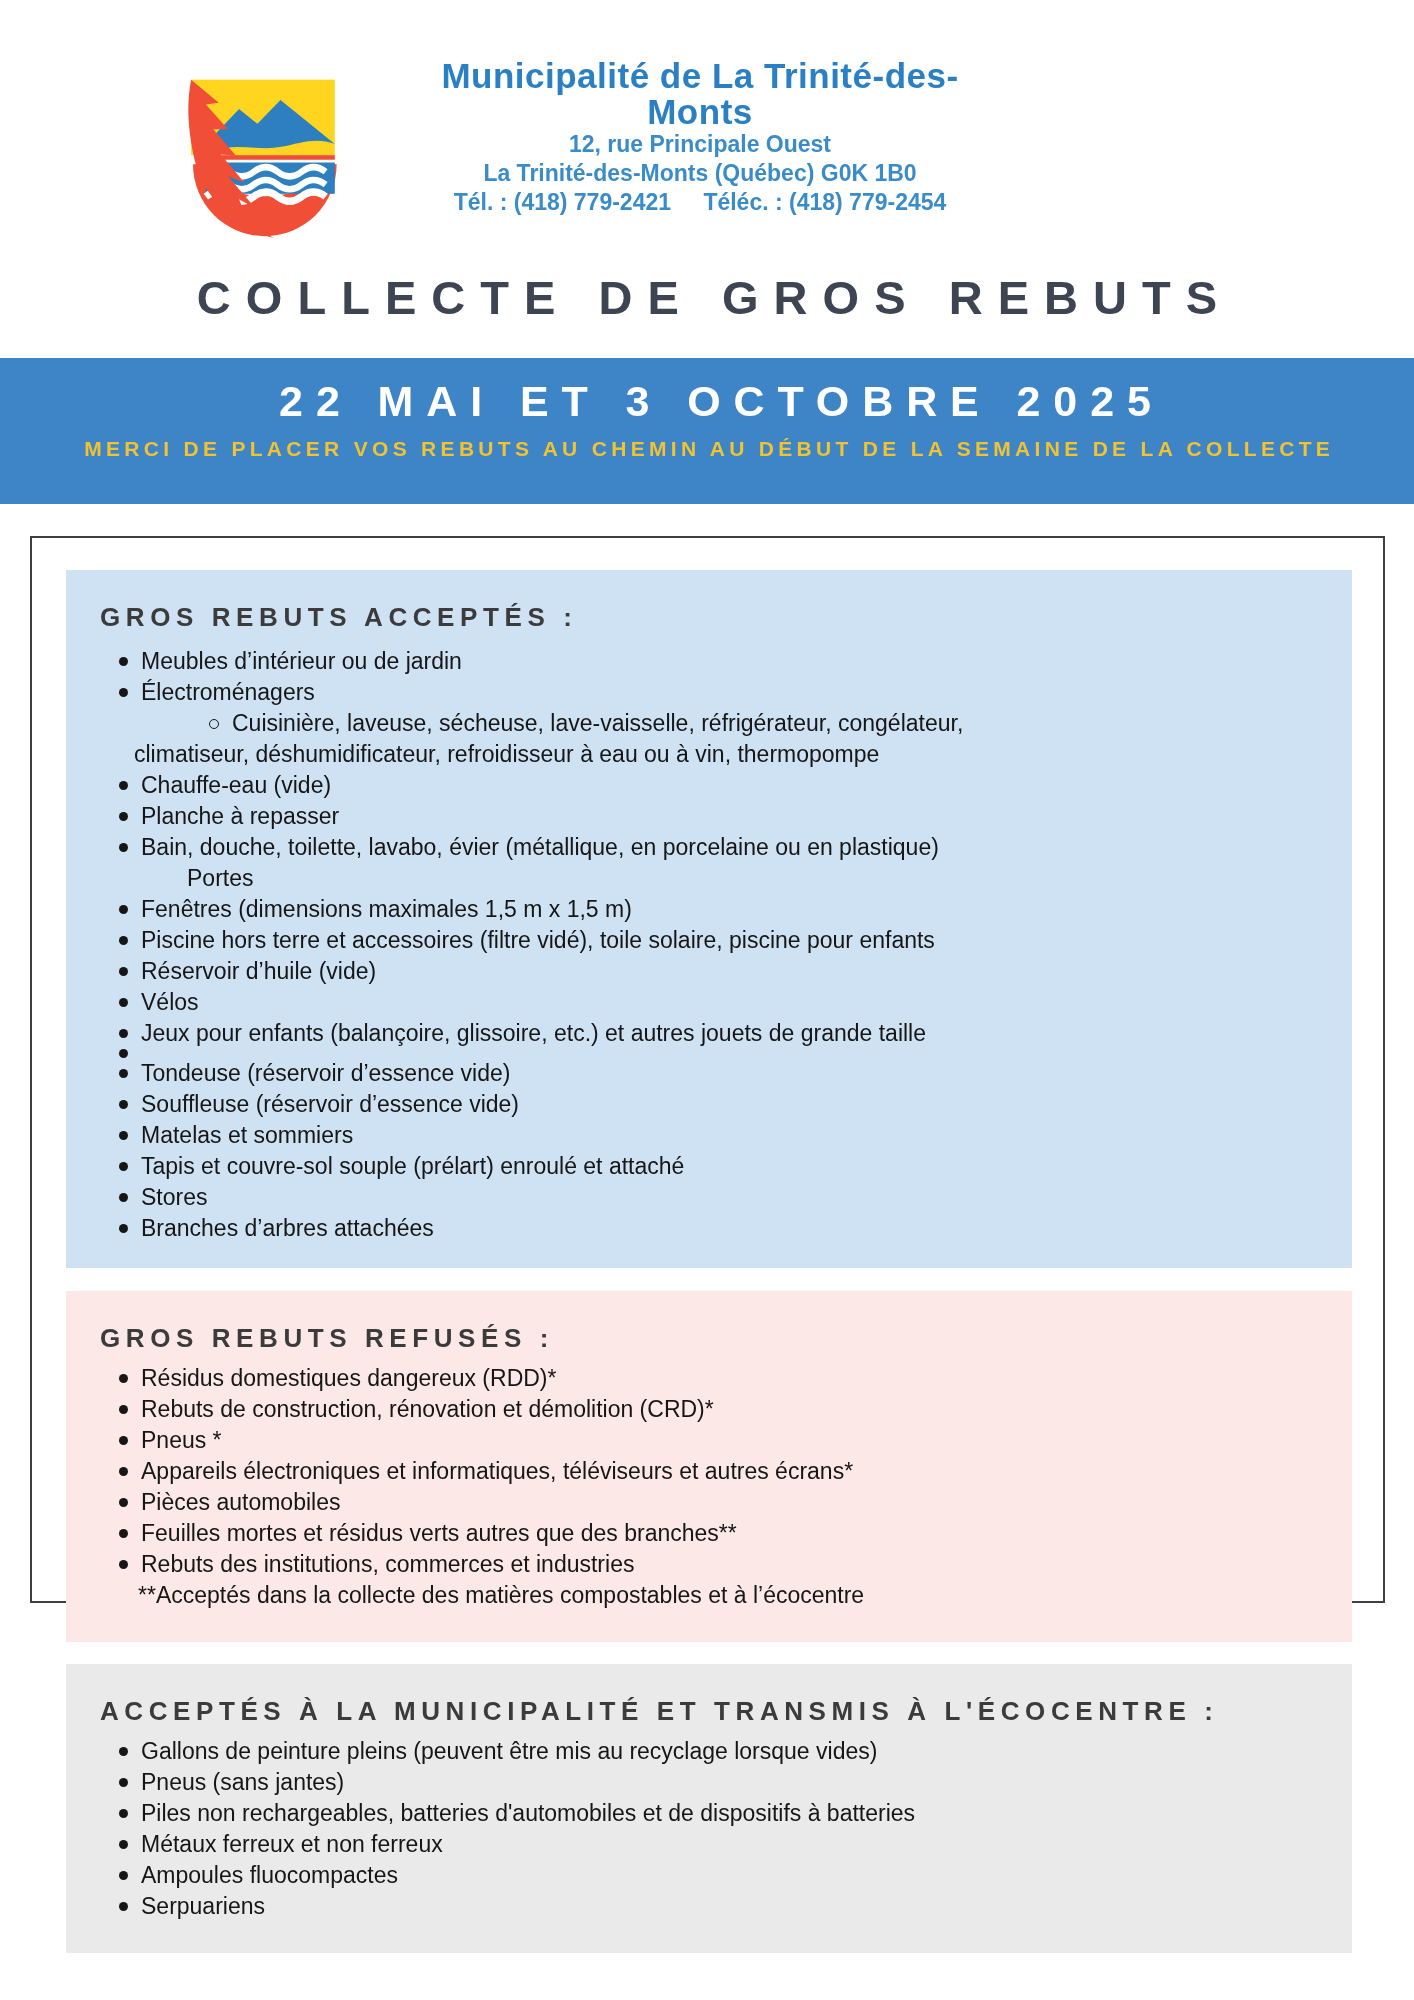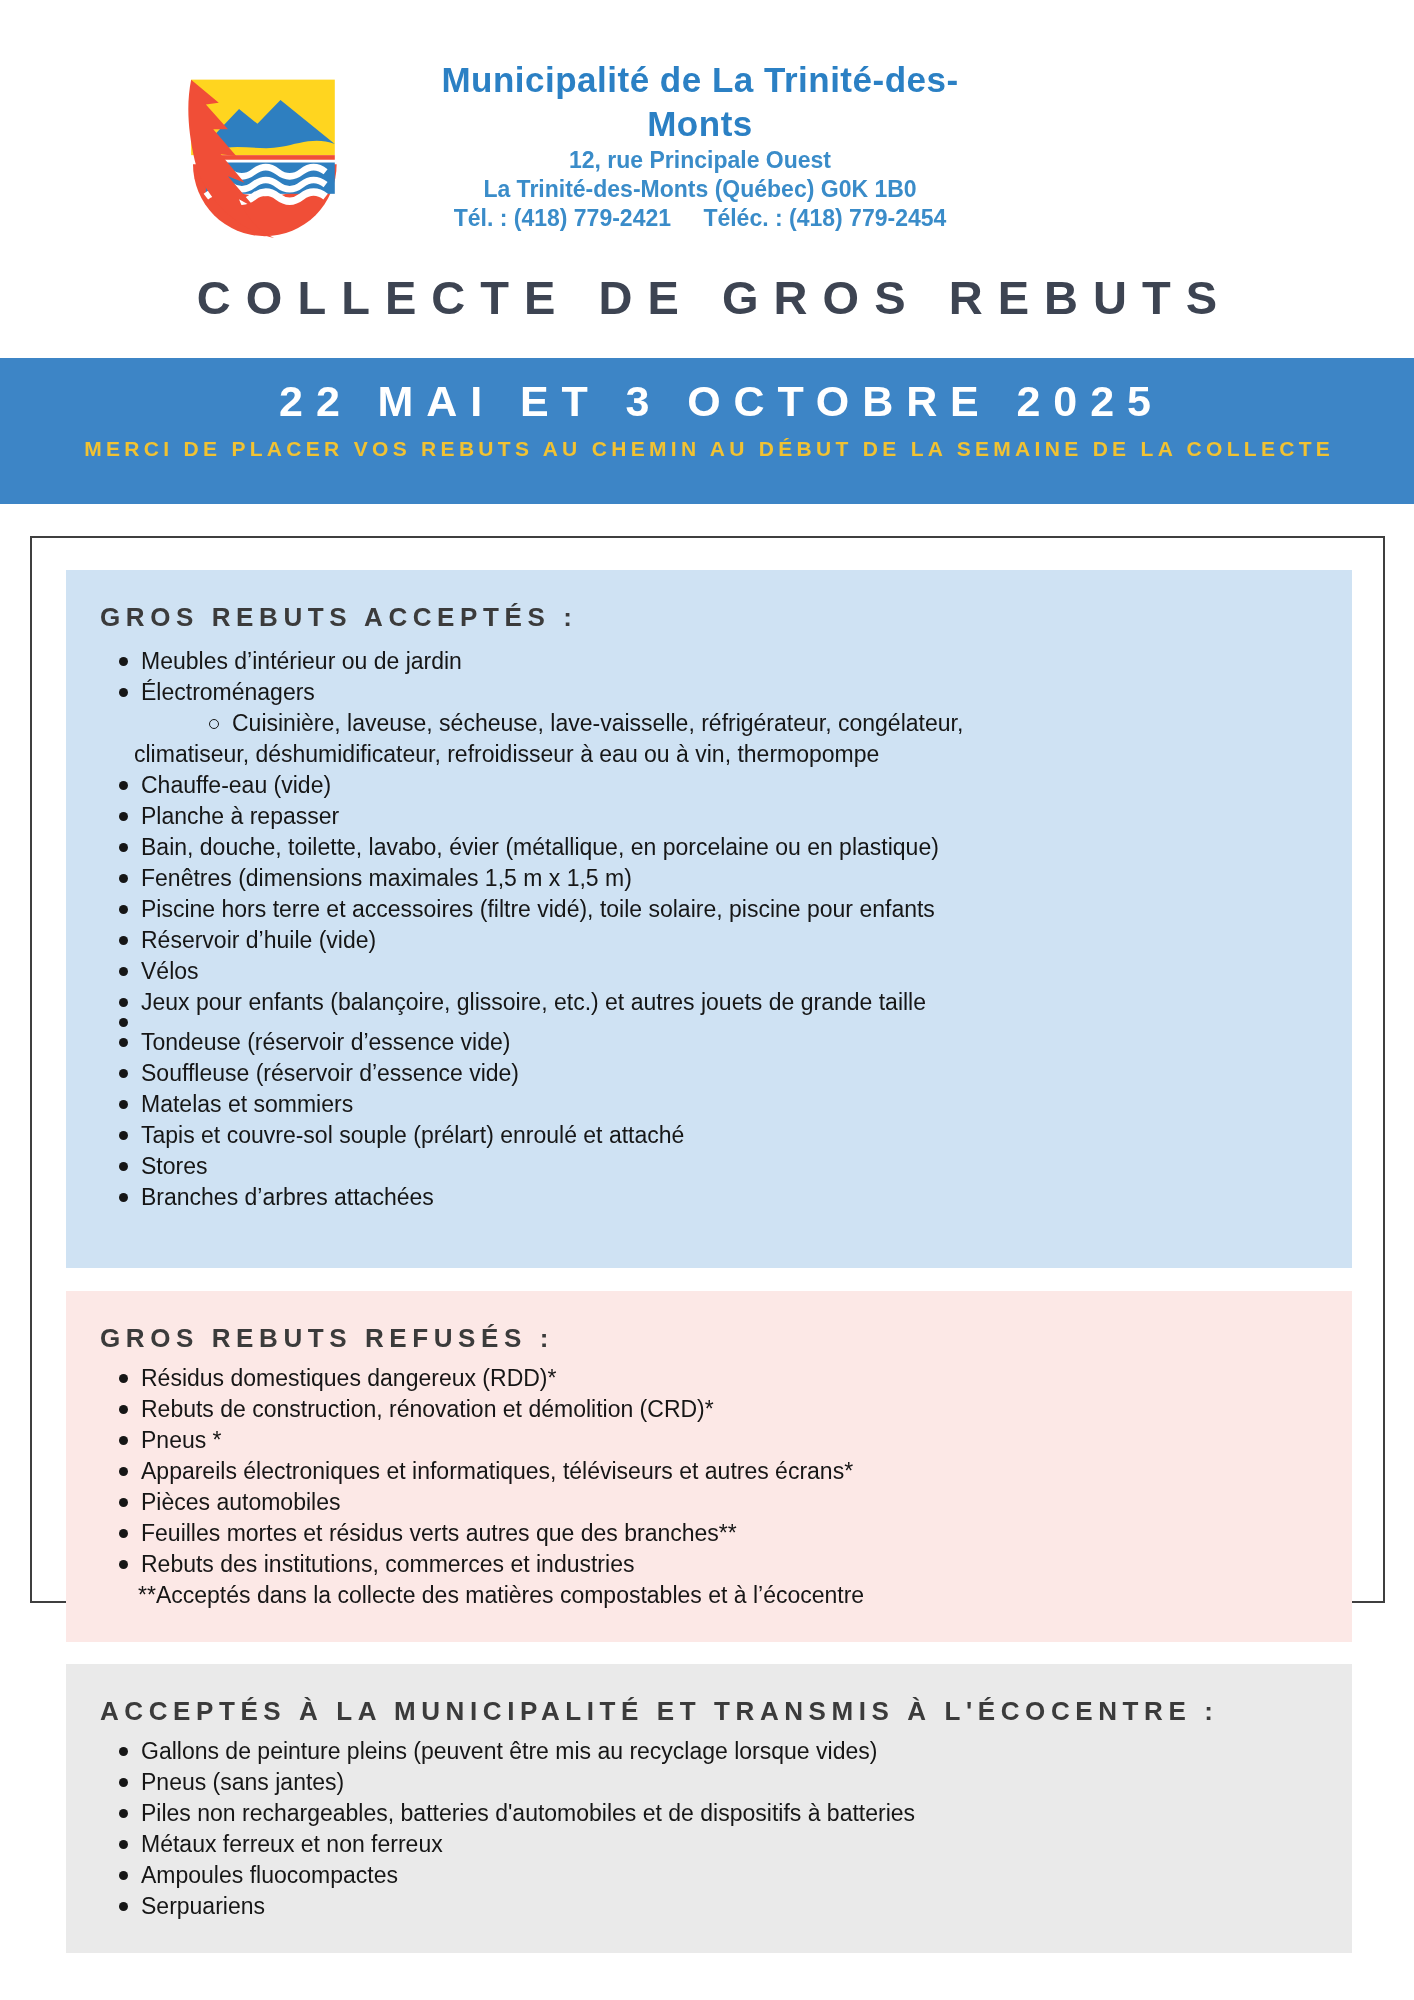--- a/index.html
+++ b/index.html
@@ -8,21 +8,21 @@
     background:#ffffff;
     font-family:"Liberation Sans", sans-serif;
     color:#151515;
     overflow:hidden;
   }
 
   
   .logo { position:absolute; left:145px; top:52px; width:212px; height:198px; }
   .header-text { position:absolute; left:390px; top:58px; width:620px; text-align:center; }
   .org-name {
-    font-size:35px; font-weight:bold; line-height:44px;
+    font-size:35px; font-weight:bold; line-height:36px;
     color:var(--header-blue,#2b80c4); letter-spacing:0.5px;
   }
   .addr-line {
     font-size:23px; font-weight:600; line-height:29px;
     color:var(--header-blue-light,#3a8cc9);
   }
   .phone-part { display:inline-block; }
   .phone-part + .phone-part { margin-left:26px; }
 
   
@@ -148,20 +148,24 @@
         <li class="li-bullet">
           <span class="marker dot"></span>
           <span class="item-text">Planche à repasser</span>
         </li>
 
         <li class="li-bullet">
           <span class="marker dot"></span>
           <span class="item-text">Bain, douche, toilette, lavabo, évier (métallique, en porcelaine ou en plastique)</span>
         </li>
 
+        <li class="li-plain">
+
+          <span class="item-text">Portes</span>
+        </li>
 
         <li class="li-bullet">
           <span class="marker dot"></span>
           <span class="item-text">Fenêtres (dimensions maximales 1,5 m x 1,5 m)</span>
         </li>
 
         <li class="li-bullet">
           <span class="marker dot"></span>
           <span class="item-text">Piscine hors terre et accessoires (filtre vidé), toile solaire, piscine pour enfants</span>
         </li>

